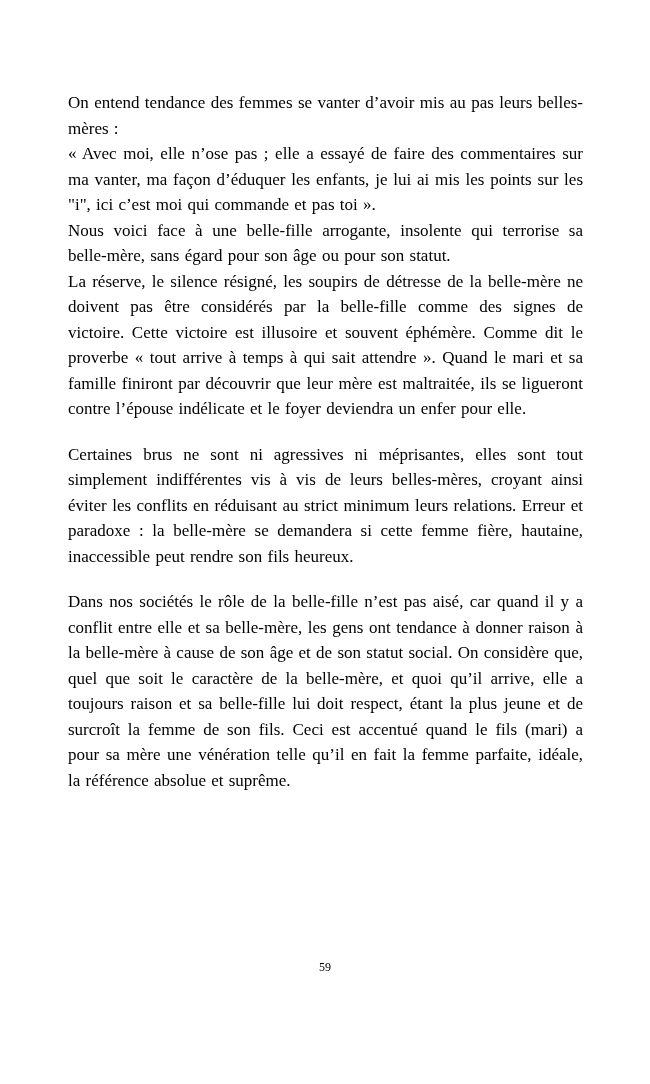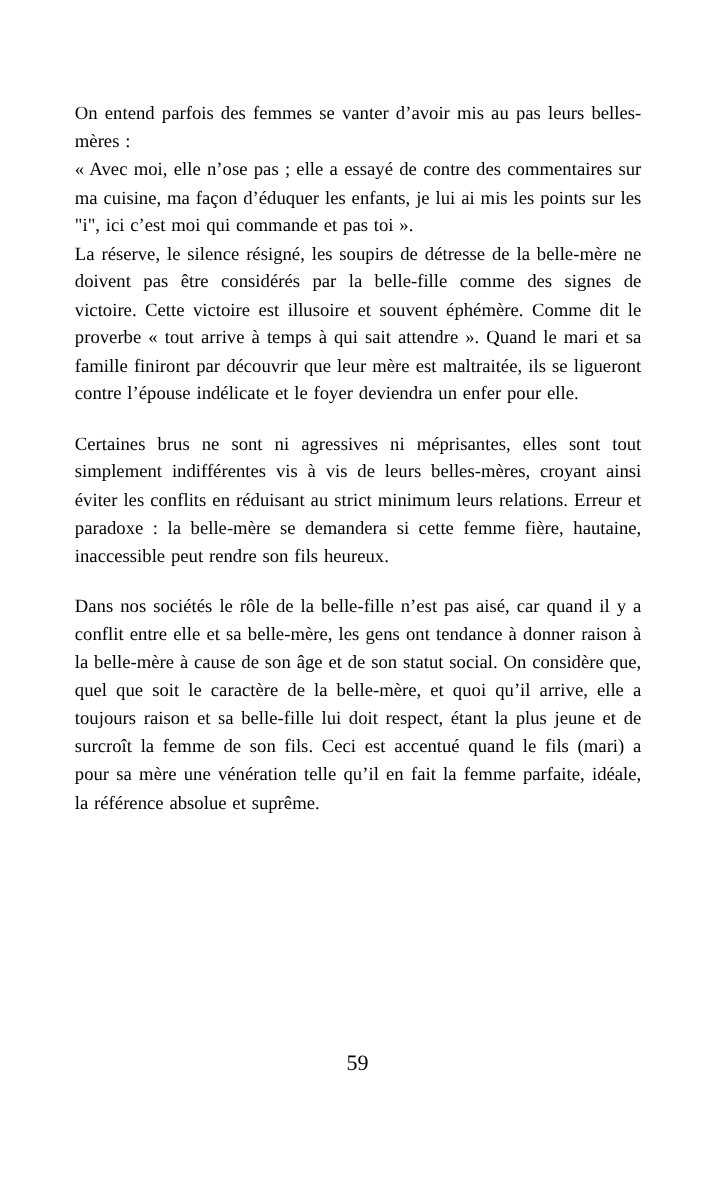--- a/index.html
+++ b/index.html
@@ -31,29 +31,30 @@
   }
   .text-block p.spaced {
     margin-top: 20px;
   }
   .page-number {
     position: absolute;
     left: 0;
     right: 0;
     top: 957px;
     text-align: center;
-    font-size: 20px;
+    font-size: 12px;
     line-height: 20px;
   }
 </style>
 </head>
 <body>
 
 <div class="page">
   <div class="text-block">
-    <p>On entend parfois des femmes se vanter d’avoir mis au pas leurs belles-mères :</p>
-    <p>« Avec moi, elle n’ose pas ; elle a essayé de contre des commentaires sur ma cuisine, ma façon d’éduquer les enfants, je lui ai mis les points sur les "i", ici c’est moi qui commande et pas toi ».</p>
+    <p>On entend tendance des femmes se vanter d’avoir mis au pas leurs belles-mères :</p>
+    <p>« Avec moi, elle n’ose pas ; elle a essayé de faire des commentaires sur ma vanter, ma façon d’éduquer les enfants, je lui ai mis les points sur les "i", ici c’est moi qui commande et pas toi ».</p>
+    <p>Nous voici face à une belle-fille arrogante, insolente qui terrorise sa belle-mère, sans égard pour son âge ou pour son statut.</p>
     <p>La réserve, le silence résigné, les soupirs de détresse de la belle-mère ne doivent pas être considérés par la belle-fille comme des signes de victoire. Cette victoire est illusoire et souvent éphémère. Comme dit le proverbe « tout arrive à temps à qui sait attendre ». Quand le mari et sa famille finiront par découvrir que leur mère est maltraitée, ils se ligueront contre l’épouse indélicate et le foyer deviendra un enfer pour elle.</p>
     <p class="spaced">Certaines brus ne sont ni agressives ni méprisantes, elles sont tout simplement indifférentes vis à vis de leurs belles-mères, croyant ainsi éviter les conflits en réduisant au strict minimum leurs relations. Erreur et paradoxe : la belle-mère se demandera si cette femme fière, hautaine, inaccessible peut rendre son fils heureux.</p>
     <p class="spaced">Dans nos sociétés le rôle de la belle-fille n’est pas aisé, car quand il y a conflit entre elle et sa belle-mère, les gens ont tendance à donner raison à la belle-mère à cause de son âge et de son statut social. On considère que, quel que soit le caractère de la belle-mère, et quoi qu’il arrive, elle a toujours raison et sa belle-fille lui doit respect, étant la plus jeune et de surcroît la femme de son fils. Ceci est accentué quand le fils (mari) a pour sa mère une vénération telle qu’il en fait la femme parfaite, idéale, la référence absolue et suprême.</p>
   </div>
   <div class="page-number">59</div>
 </div>
 
 </body></html>

